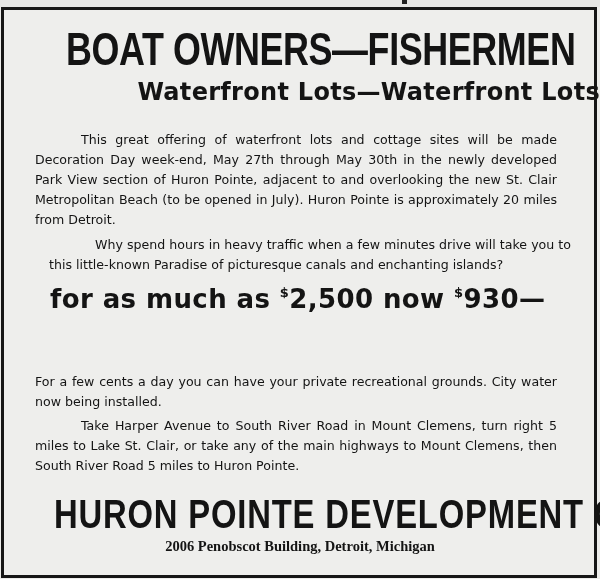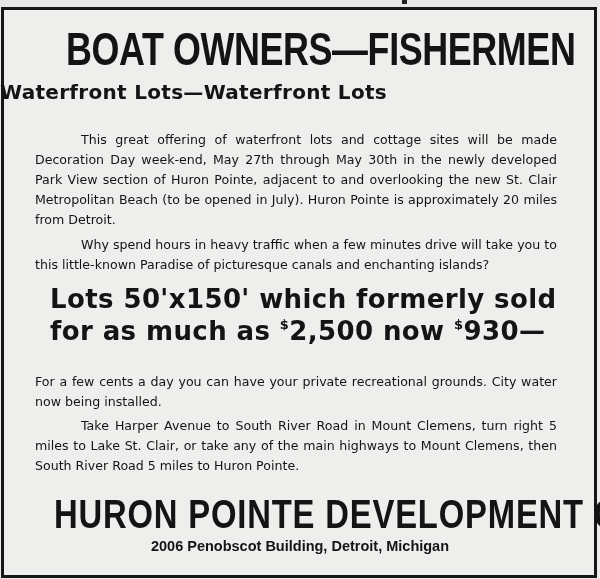--- a/index.html
+++ b/index.html
@@ -46,41 +46,41 @@
       line-height: 46px;
       letter-spacing: -0.5px;
       transform: scaleX(0.78);
       transform-origin: center;
       white-space: nowrap;
     }
     .subhead {
       position: absolute;
       left: 0; right: 0;
       top: 78px;
-      text-align: left;
+      text-align: right;
       font-family: "DejaVu Sans", sans-serif;
       font-weight: bold;
-      font-size: 20px;
+      font-size: 24px;
       line-height: 28px;
       white-space: nowrap;
       letter-spacing: 0.3px;
     }
     .body-text {
       position: absolute;
       left: 35px;
       width: 522px;
       font-family: "DejaVu Sans", sans-serif;
       font-size: 12.6px;
       line-height: 20px;
       text-align: justify;
       text-align-last: left;
     }
     .body-text .indent { display: inline-block; width: 46px; }
     .p1 { top: 130px; }
-    .p2 { top: 235px; }
+    .p2 { top: 235px; margin-left: 14px; }
     .p3 { top: 372px; }
     .p4 { top: 416px; }
     .offer {
       position: absolute;
       left: 50px;
       width: 500px;
       top: 283px;
       font-family: "DejaVu Sans", sans-serif;
       font-weight: bold;
       font-size: 26px;
@@ -105,21 +105,21 @@
       white-space: nowrap;
       transform: scaleX(0.82);
       transform-origin: center;
       letter-spacing: 1px;
     }
     .address {
       position: absolute;
       left: 0; right: 0;
       top: 537px;
       text-align: center;
-      font-family: Liberation Sans, sans-serif;
+      font-family: Liberation Serif, serif;
       font-weight: bold;
       font-size: 14.5px;
       line-height: 18px;
       white-space: nowrap;
     }
   </style>
 </head>
 <body>
 
 <div class="masthead-strip">
@@ -130,21 +130,20 @@
 
 <div class="headline">BOAT OWNERS—FISHERMEN</div>
 
 <div class="subhead">Waterfront Lots—Waterfront Lots</div>
 
 <div class="body-text p1"><span class="indent"></span><span>This great offering of waterfront lots and cottage sites will be made Decoration Day week-end, May 27th through May 30th in the newly developed Park View section of Huron Pointe, adjacent to and overlooking the new St. Clair Metropolitan Beach (to be opened in July). Huron Pointe is approximately 20 miles from Detroit.</span></div>
 
 <div class="body-text p2"><span class="indent"></span><span>Why spend hours in heavy traffic when a few minutes drive will take you to this little-known Paradise of picturesque canals and enchanting islands?</span></div>
 
 <div class="offer">
-  <span class="line">Lots 50'x150' which formerly sold</span>
   <span class="line"><span>for as much as </span><sup>$</sup><span>2,500</span><span> now </span><sup>$</sup><span>930—</span></span>
 </div>
 
 <div class="body-text p3"><span>For a few cents a day you can have your private recreational grounds.  City water now being installed.</span></div>
 
 <div class="body-text p4"><span class="indent"></span><span>Take Harper Avenue to South River Road in Mount Clemens, turn right 5 miles to Lake St. Clair, or take any of the main highways to Mount Clemens, then South River Road 5 miles to Huron Pointe.</span></div>
 
 <div class="company">HURON POINTE DEVELOPMENT CO.</div>
 
 <div class="address">2006 Penobscot Building, Detroit, Michigan</div>

